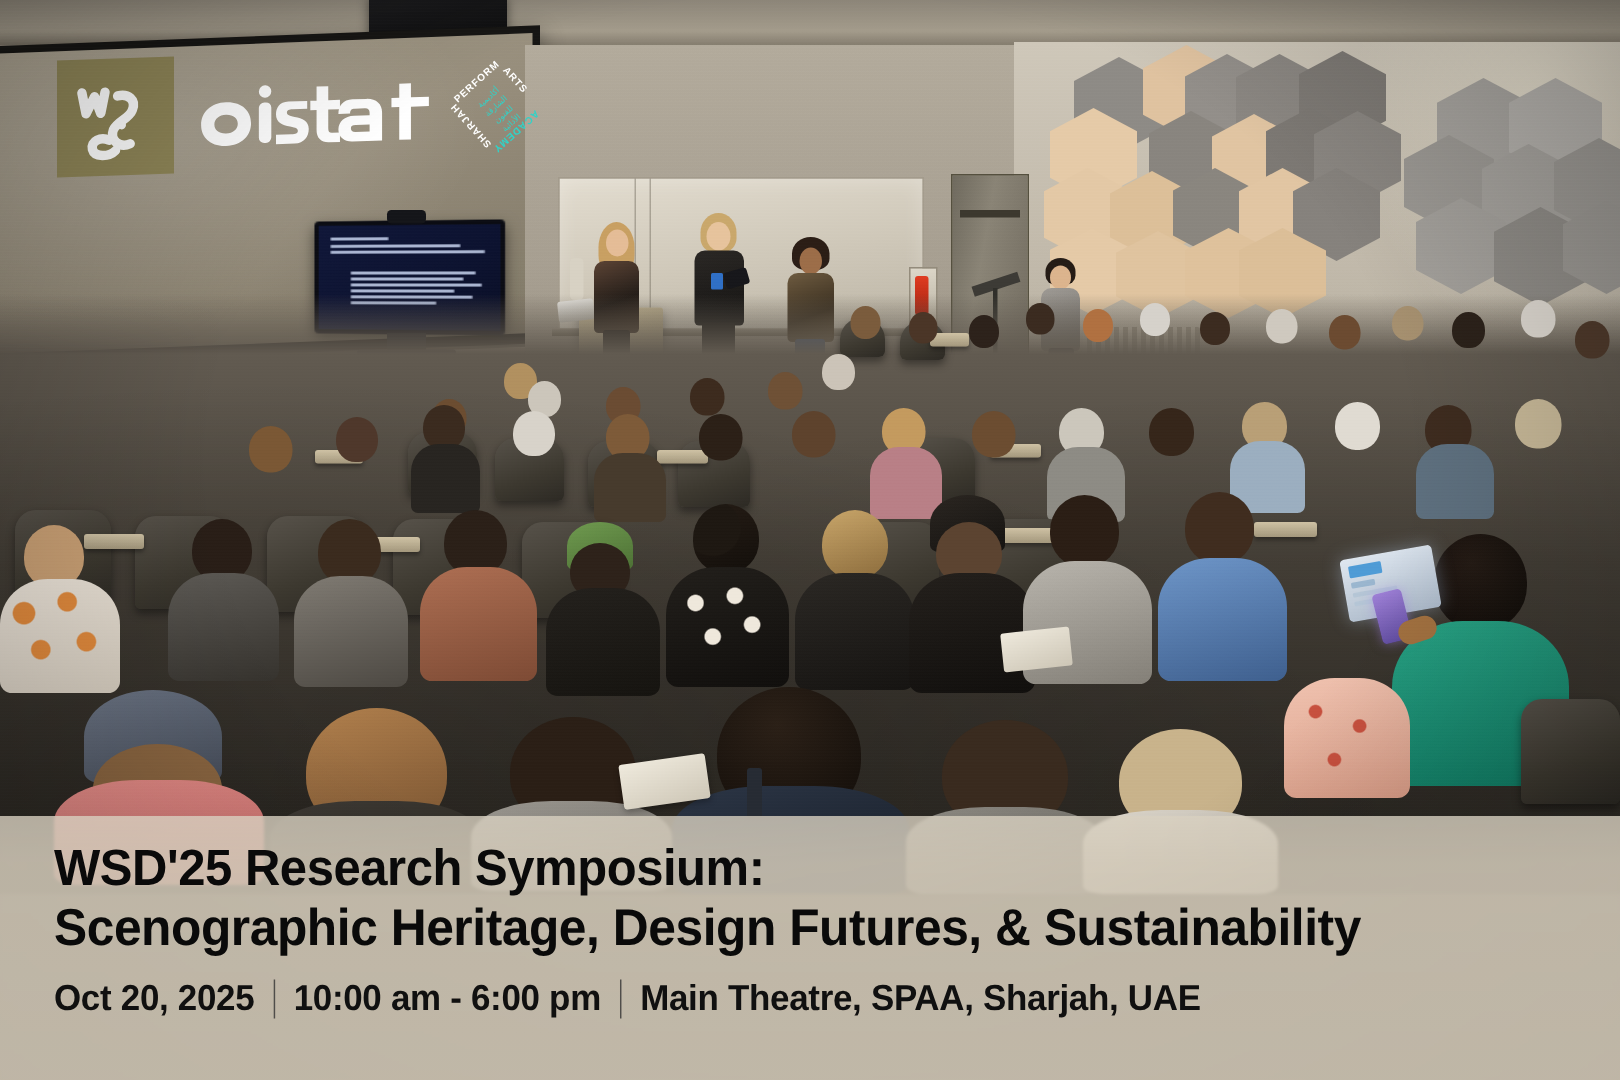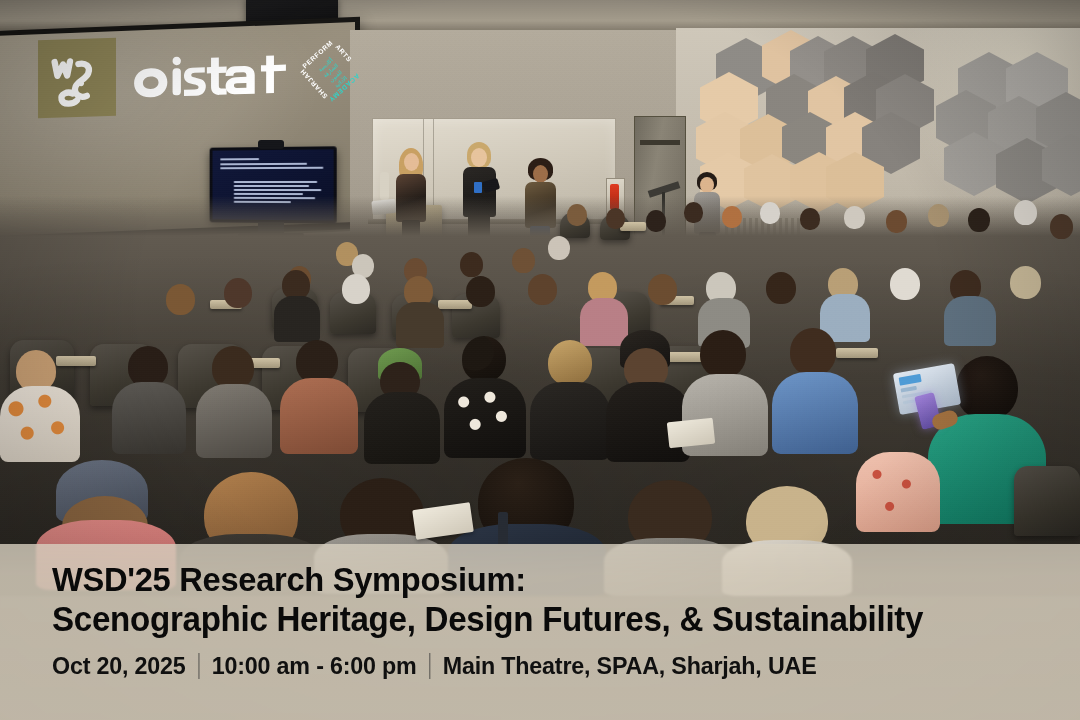--- a/index.html
+++ b/index.html
@@ -238,21 +238,21 @@
     box-shadow:0 0 8px rgba(160,130,230,.5);
   }
 
   
   .band{
     position:absolute; left:0; bottom:0; width:100%; height:176px;
     background:linear-gradient(180deg, rgba(216,208,192,.80) 0%, rgba(212,203,186,.86) 18%, rgba(206,197,180,.90) 100%);
     backdrop-filter:blur(1px);
   }
   .band-inner{
-    position:absolute; left:52px; right:24px; top:16px;
+    position:absolute; left:36px; right:24px; top:16px;
   }
   .title-line{
     font-size:34px;
     font-weight:700;
     line-height:1.16;
     color:#0a0a0a;
     letter-spacing:-0.3px;
     white-space:nowrap;
     transform:scaleX(.96);
     transform-origin:left center;

